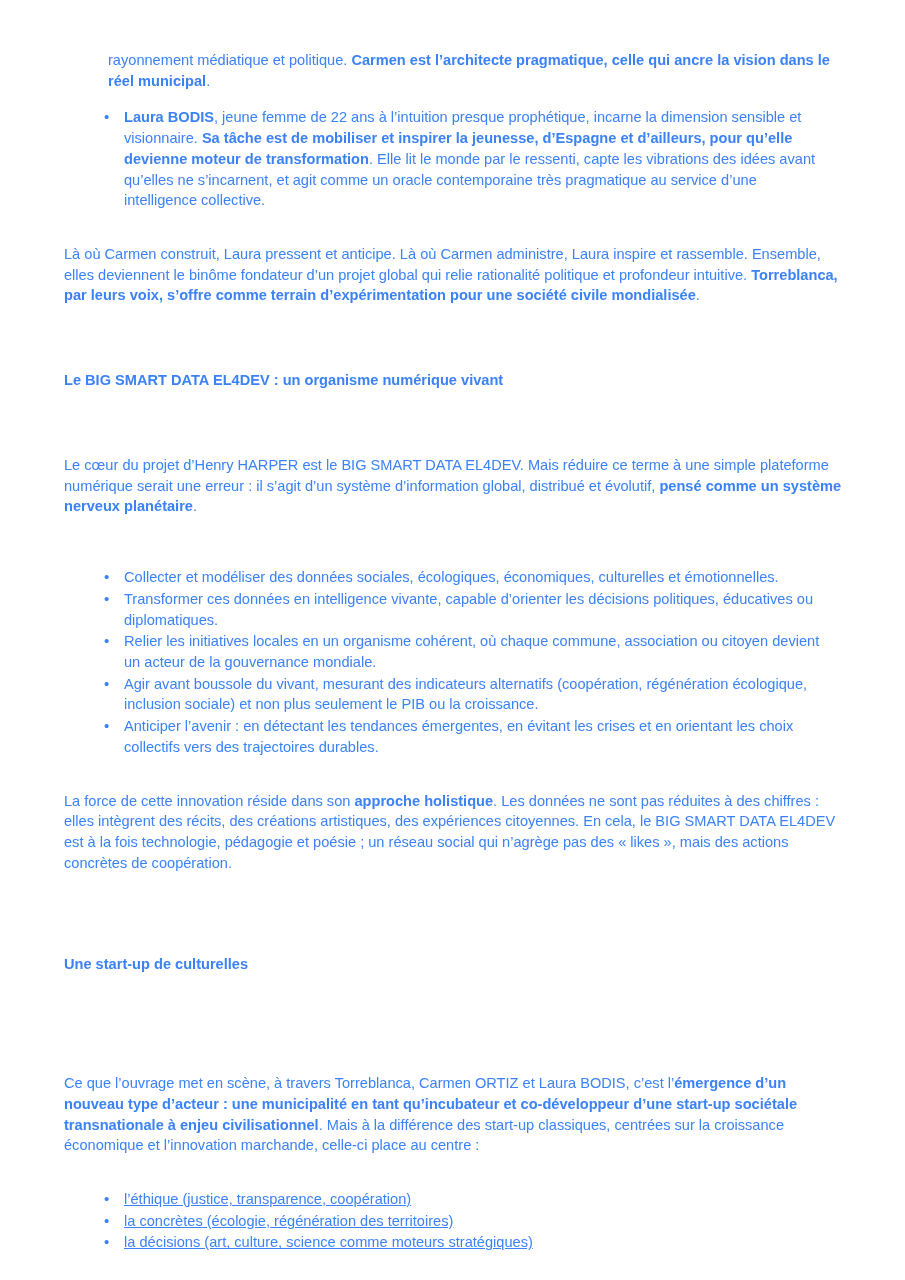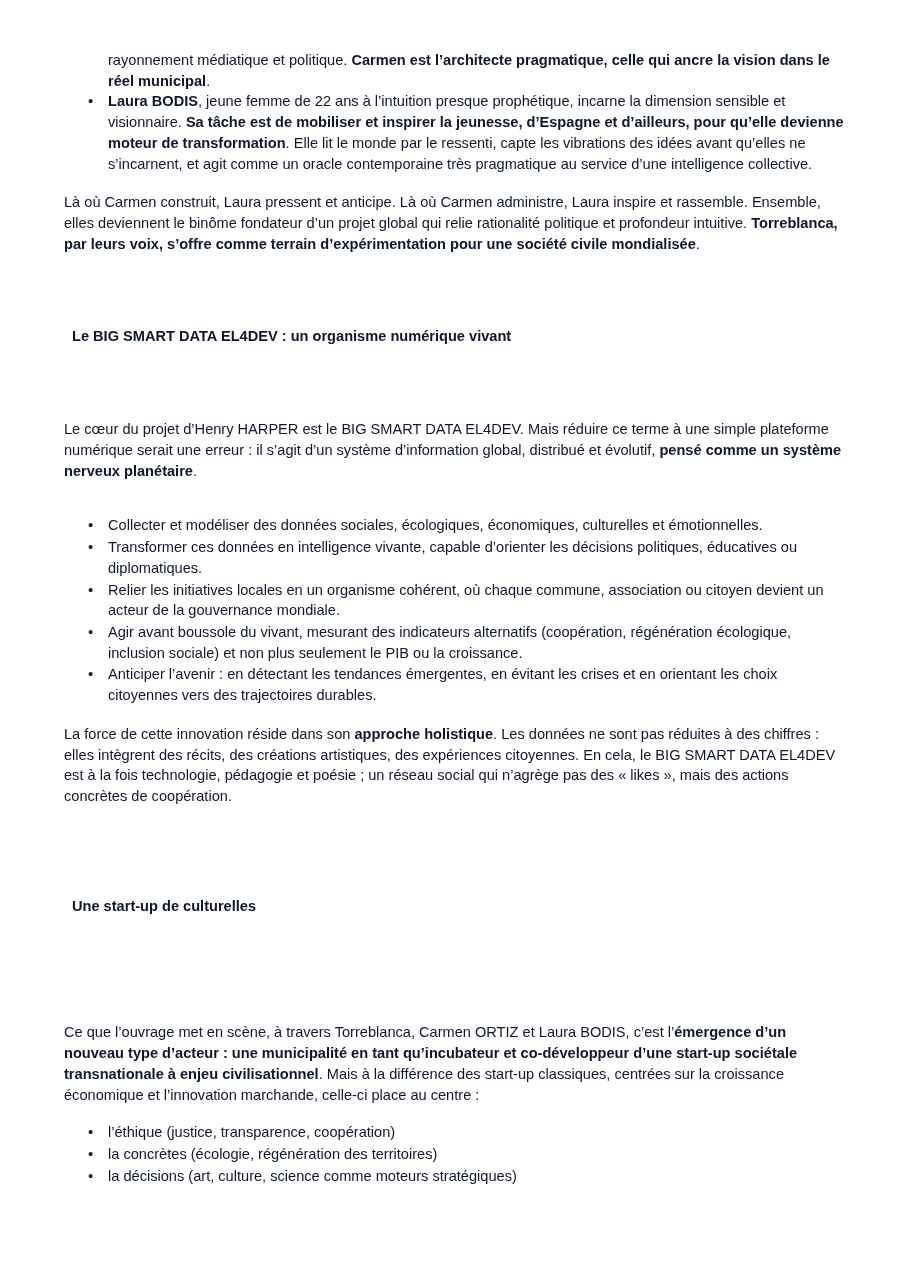--- a/index.html
+++ b/index.html
@@ -17,59 +17,59 @@
     margin: 0 auto;
     background: #ffffff;
     position: relative;
     box-sizing: border-box;
     padding: 50px 56px 40px 56px;
     overflow: hidden;
   }
   .doc {
     font-size: 14.6px;
     line-height: 1.42;
-    color: #0f172a;
+    color: #3b82f6;
   }
   p.para {
     margin: 0 0 0 8px;
   }
   .cont-para {
     margin: 0;
     padding-left: 52px;
     text-indent: 0;
   }
   ul.bullets {
-    margin: 0;
+    margin: 16px;
     padding: 0;
     list-style: none;
   }
   ul.bullets > li {
     position: relative;
     padding-left: 52px;
     margin: 0 0 1px 0;
   }
   ul.bullets > li::before {
     content: "\2022";
     position: absolute;
     left: 32px;
     top: -1px;
     font-size: 15px;
     line-height: 1.42;
   }
   .b { font-weight: bold; }
   h2.heading {
     font-size: 14.6px;
     font-weight: bold;
-    margin: 16px;
+    margin: 8px;
     line-height: 1.42;
   }
   .sp-lg { height: 56px; }
   .sp-md { height: 34px; }
   .sp-sm { height: 17px; }
-  .tight-list li { margin-bottom: 2px; }
+  .tight-list li { margin-bottom: 2px; text-decoration: underline; }
 </style>
 </head>
 <body>
 
 <div class="page">
   <div class="doc">
 
     <p class="cont-para"><span>rayonnement médiatique et politique. </span><span class="b">Carmen est l’architecte pragmatique, celle qui ancre la vision dans le réel municipal</span><span>.</span></p>
 
     <ul class="bullets">
@@ -91,21 +91,21 @@
     <div class="sp-sm"></div>
 
 
     <div class="sp-sm"></div>
 
     <ul class="bullets">
       <li><span>Collecter et modéliser des données sociales, écologiques, économiques, culturelles et émotionnelles.</span></li>
       <li><span>Transformer ces données en intelligence vivante, capable d’orienter les décisions politiques, éducatives ou diplomatiques.</span></li>
       <li><span>Relier les initiatives locales en un organisme cohérent, où chaque commune, association ou citoyen devient un acteur de la gouvernance mondiale.</span></li>
       <li><span>Agir avant boussole du vivant, mesurant des indicateurs alternatifs (coopération, régénération écologique, inclusion sociale) et non plus seulement le PIB ou la croissance.</span></li>
-      <li><span>Anticiper l’avenir : en détectant les tendances émergentes, en évitant les crises et en orientant les choix citoyennes vers des trajectoires durables.</span></li>
+      <li><span>Anticiper l’avenir : en détectant les tendances émergentes, en évitant les crises et en orientant les choix collectifs vers des trajectoires durables.</span></li>
     </ul>
 
     <div class="sp-sm"></div>
 
     <p class="para"><span>La force de cette innovation réside dans son </span><span class="b">approche holistique</span><span>. Les données ne sont pas réduites à des chiffres : elles intègrent des récits, des créations artistiques, des expériences citoyennes. En cela, le BIG SMART DATA EL4DEV est à la fois technologie, pédagogie et poésie ; un réseau social qui n’agrège pas des « likes », mais des actions concrètes de coopération.</span></p>
 
     <div class="sp-lg"></div>
     <div class="sp-sm"></div>
 
     <h2 class="heading">Une start-up de culturelles</h2>

